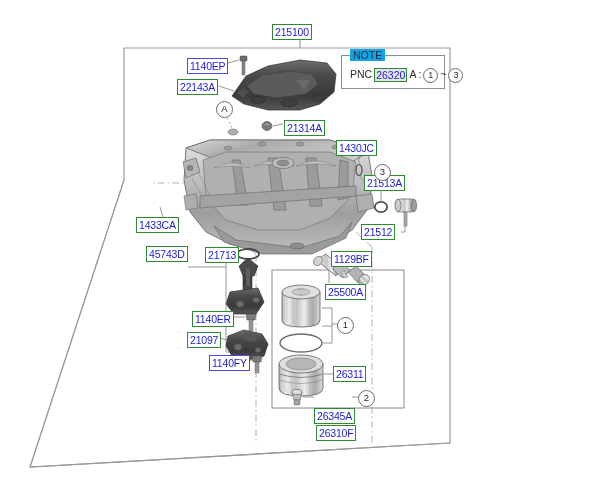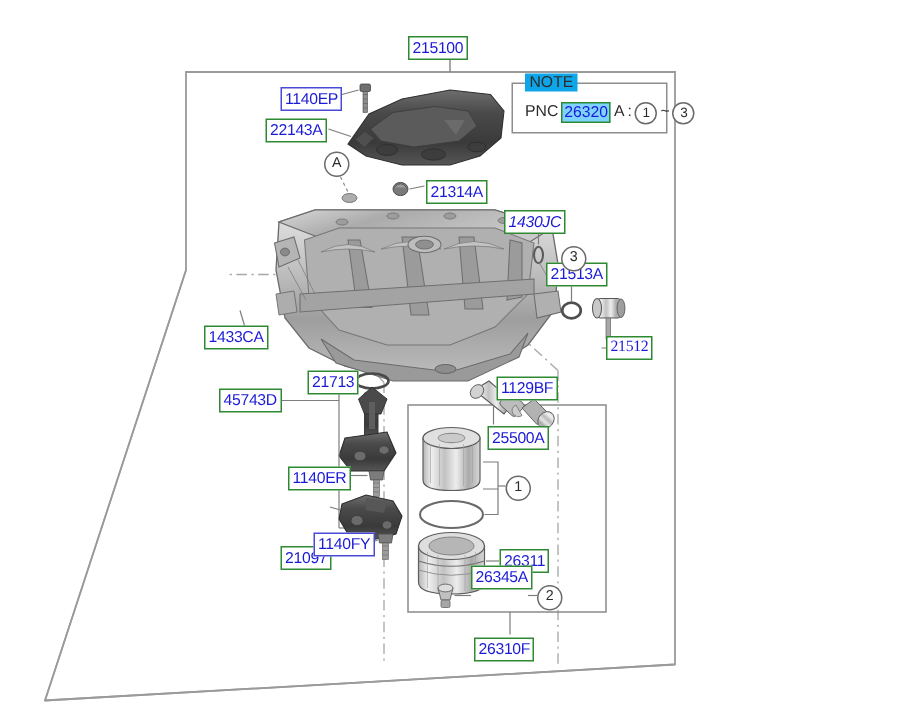--- a/index.html
+++ b/index.html
@@ -68,21 +68,21 @@
     color: #2b2b2b;
     white-space: nowrap;
     display: flex;
     align-items: flex-start;
     gap: 1px;
   }
   .pnc-label { color: #2b2b2b; }
   .pnc-value {
     color: #1b1bd6;
     border: 1px solid #2d8a32;
-    background: #7dd3fc;
+    background: #e5e5e5;
     padding: 0 1px;
     margin: 0 1px;
   }
   .circ-num {
     display: inline-block;
     width: 13px; height: 13px;
     border: 1px solid #6a6a6a;
     border-radius: 50%;
     text-align: center;
     line-height: 12px;
@@ -398,57 +398,57 @@
 
   <div class="label blue-box" style="left:187px; top:58px;">
     <span>1140EP</span>
   </div>
   <div class="label" style="left:177px; top:79px;">
     <span>22143A</span>
   </div>
   <div class="label" style="left:284px; top:120px;">
     <span>21314A</span>
   </div>
-  <div class="label" style="left:336px; top:140px;font-style:italic;">
+  <div class="label" style="left:336px; top:140px;">
     <span>1430JC</span>
   </div>
   <div class="label" style="left:364px; top:175px;">
     <span>21513A</span>
   </div>
-  <div class="label" style="left:404px; top:224px;font-family:Liberation Serif, serif;">
+  <div class="label" style="left:361px; top:224px;">
     <span>21512</span>
   </div>
   <div class="label" style="left:136px; top:194px;margin-top:23px;">
     <span>1433CA</span>
   </div>
   <div class="label" style="left:205px; top:247px;">
     <span>21713</span>
   </div>
-  <div class="label" style="left:146px; top:259px;">
+  <div class="label" style="left:146px; top:246px;">
     <span>45743D</span>
   </div>
   <div class="label" style="left:331px; top:251px;">
     <span>1129BF</span>
   </div>
   <div class="label" style="left:325px; top:284px;">
     <span>25500A</span>
   </div>
   <div class="label" style="left:192px; top:311px;">
     <span>1140ER</span>
   </div>
-  <div class="label" style="left:187px; top:332px;margin-top:32px;">
+  <div class="label" style="left:187px; top:332px;">
     <span>21097</span>
   </div>
   <div class="label blue-box" style="left:209px; top:355px;">
     <span>1140FY</span>
   </div>
   <div class="label" style="left:333px; top:366px;">
     <span>26311</span>
   </div>
-  <div class="label" style="left:314px; top:377px;text-align:center;">
+  <div class="label" style="left:314px; top:408px;text-align:center;">
     <span>26345A</span>
   </div>
   <div class="label" style="left:316px; top:425px;">
     <span>26310F</span>
   </div>
 
   <div class="balloon" style="left:216px; top:101px;">
     <span>A</span>
   </div>
   <div class="balloon" style="left:374px; top:164px;">

